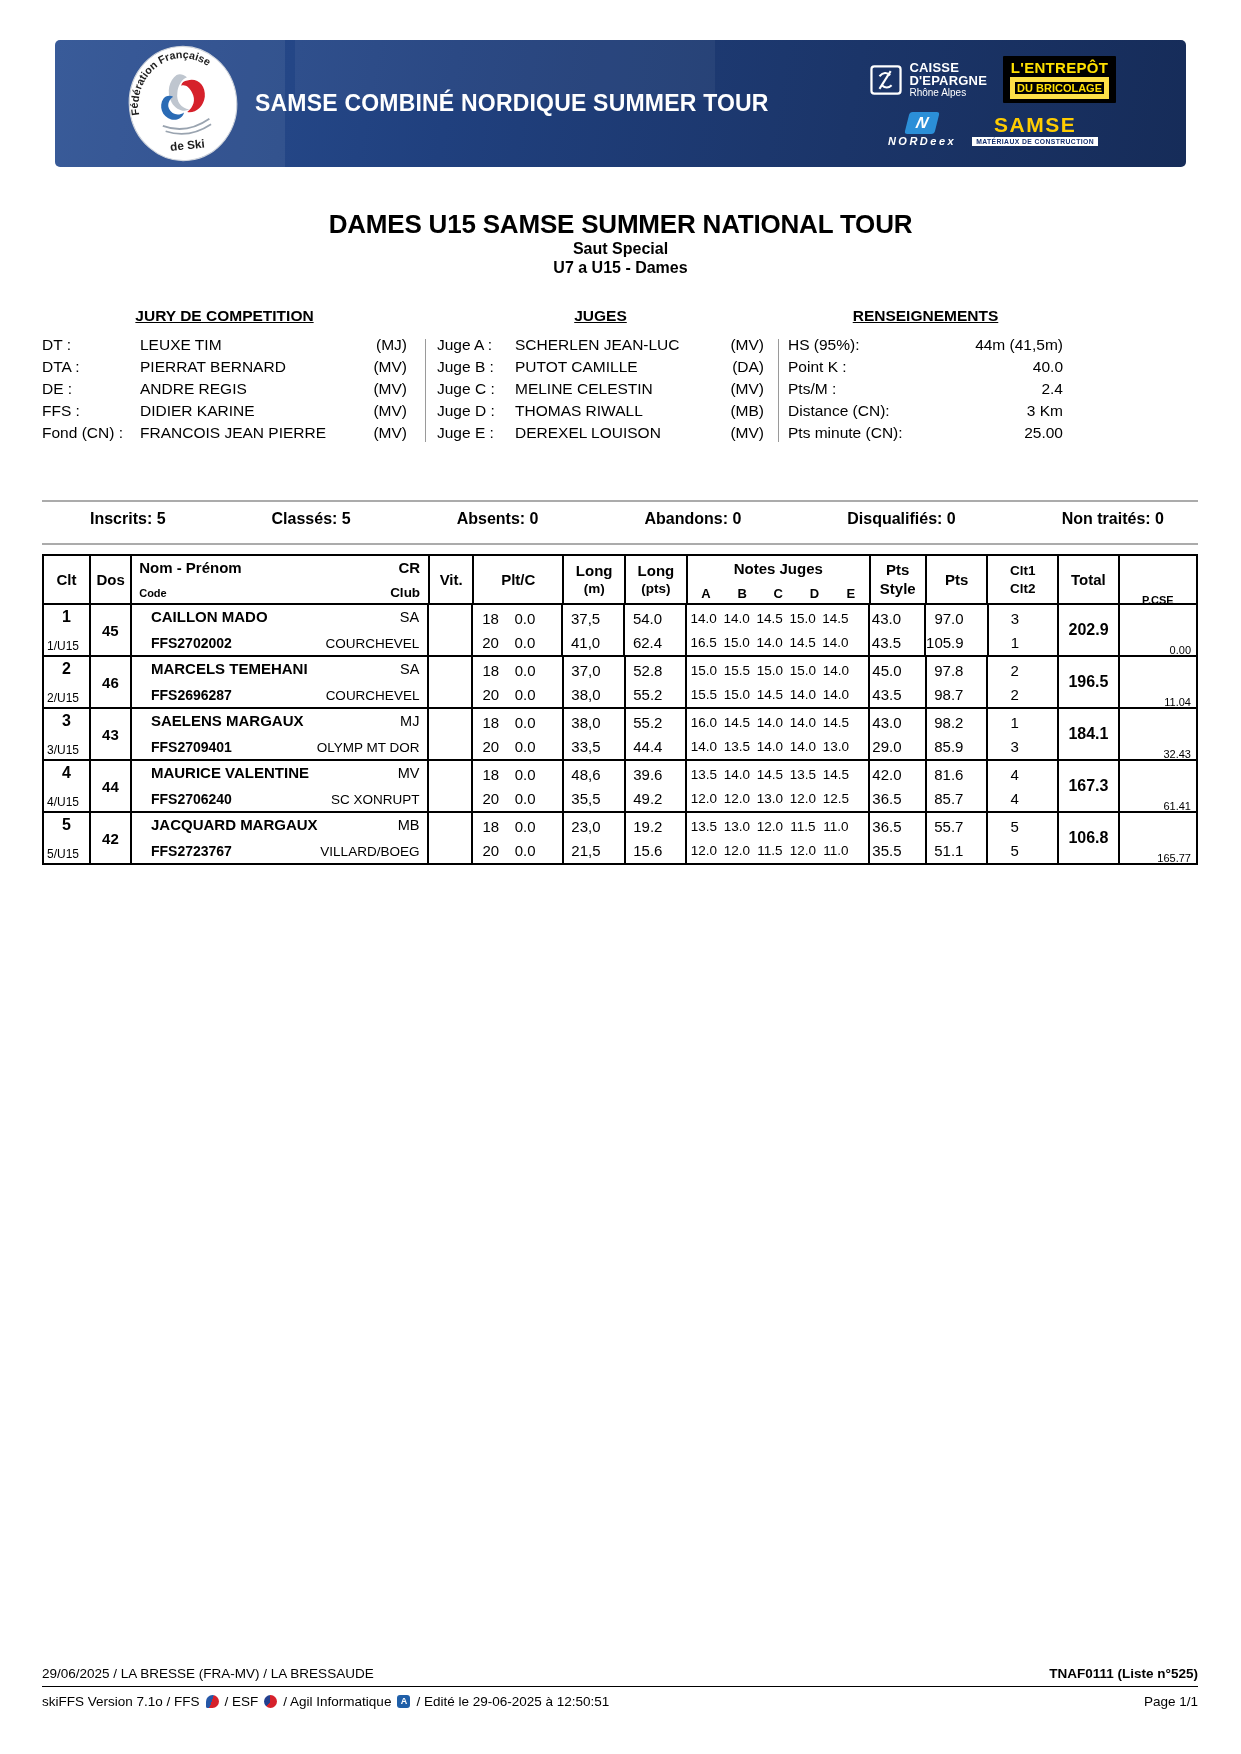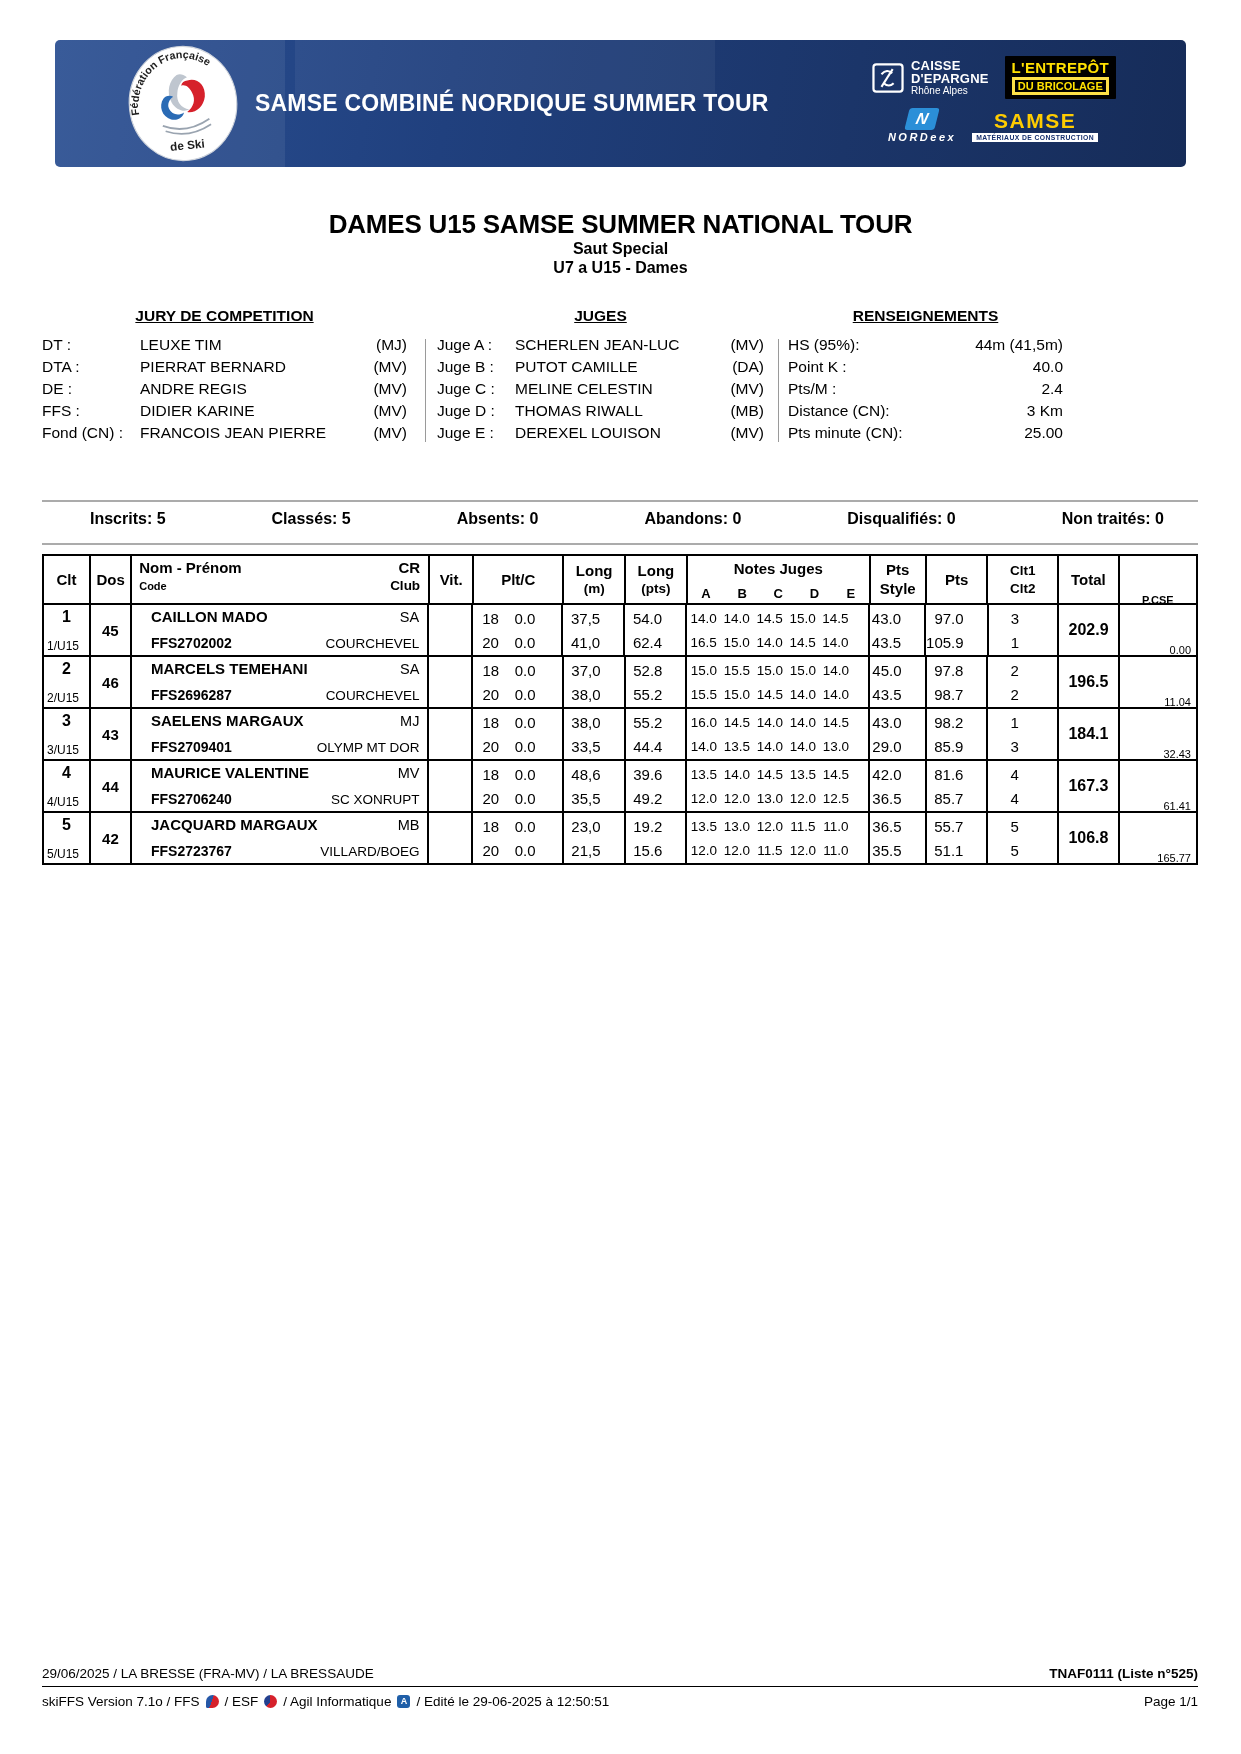--- a/index.html
+++ b/index.html
@@ -15,21 +15,21 @@
   .ffs-logo{position:absolute;left:72px;top:5px;}
   .banner-title{position:absolute;left:200px;top:50px;color:#fff;font-weight:800;font-size:23px;letter-spacing:.2px;white-space:nowrap;}
   .sponsors{position:absolute;right:70px;top:16px;display:flex;flex-direction:column;align-items:flex-end;gap:9px;}
   .sp-row{display:flex;align-items:center;gap:16px;}
   .caisse{display:flex;align-items:center;gap:7px;color:#fff;}
   .caisse-txt{line-height:1.02;}
   .caisse-l1,.caisse-l2{font-weight:800;font-size:13px;letter-spacing:.2px;}
   .caisse-l3{font-size:10px;font-weight:400;margin-top:1px;}
   .entrepot{background:#000;padding:3px 7px 4px 7px;text-align:center;border-radius:1px;}
   .entrepot-l1{color:#ffe000;font-weight:800;font-size:15px;letter-spacing:.3px;white-space:nowrap;}
-  .entrepot-l2{color:#ffe000;font-weight:800;font-size:11px;border:3px solid #fde047;padding:0 2px;margin-top:1px;white-space:nowrap;}
+  .entrepot-l2{color:#ffe000;font-weight:800;font-size:11px;border:5px solid #fde047;padding:0 2px;margin-top:1px;white-space:nowrap;}
   .nordeex{display:flex;flex-direction:column;align-items:center;gap:1px;}
   .nordeex-mark{width:30px;height:22px;background:#2b8fd8;transform:skewX(-14deg);border-radius:3px;
     color:#fff;font-weight:800;font-style:italic;font-size:16px;display:flex;align-items:center;justify-content:center;}
   .nordeex-txt{color:#fff;font-style:italic;font-weight:700;font-size:11px;letter-spacing:2.5px;}
   .samse{display:flex;flex-direction:column;align-items:center;}
   .samse-txt{color:#ffcc00;font-weight:800;font-size:21px;letter-spacing:1.5px;line-height:1;
     text-shadow:1px 1px 0 #10306b;}
   .samse-sub{background:#fff;color:#16306e;font-weight:700;font-size:6.8px;letter-spacing:.4px;
     padding:1px 4px;margin-top:2px;white-space:nowrap;}
 
@@ -69,21 +69,21 @@
   .col{border-right:2px solid #000;height:100%;}
   .col:last-child{border-right:none;margin-top:20px;}
   .c-clt{width:48px;} .c-dos{width:42px;} .c-name{width:304px;} .c-vit{width:45px;}
   .c-pltc{width:92px;} .c-lm{width:63px;} .c-lp{width:63px;} .c-notes{width:187px;}
   .c-style{width:57px;} .c-pts{width:63px;} .c-c12{width:72px;} .c-total{width:62px;} .c-pcse{width:78px;}
 
   
   .hc{display:flex;align-items:center;justify-content:center;font-size:15px;}
   .hc2{display:flex;flex-direction:column;align-items:center;justify-content:center;line-height:1.25;font-size:15px;}
   .hc2 .u{font-size:13.5px;}
-  .hname{display:flex;flex-direction:column;justify-content:space-between;padding:3px 8px 10px 7px;}
+  .hname{display:flex;flex-direction:column;justify-content:space-between;padding:3px 8px 3px 7px;}
   .hname .nrow{display:flex;justify-content:space-between;align-items:baseline;}
   .hname .big{font-size:15px;} .hname .small{font-size:11px;} .hname .mid{font-size:13.5px;}
   .hnotes{display:flex;flex-direction:column;justify-content:space-between;padding:4px 0 2px 0;}
   .hnotes .ntitle{text-align:center;font-size:15px;}
   .abc{display:flex;}
   .abcL{flex:1;text-align:center;font-size:13px;}
   .pcse-h{font-size:11px;}
   .c12h{font-size:13.5px;line-height:1.35;}
 
   

